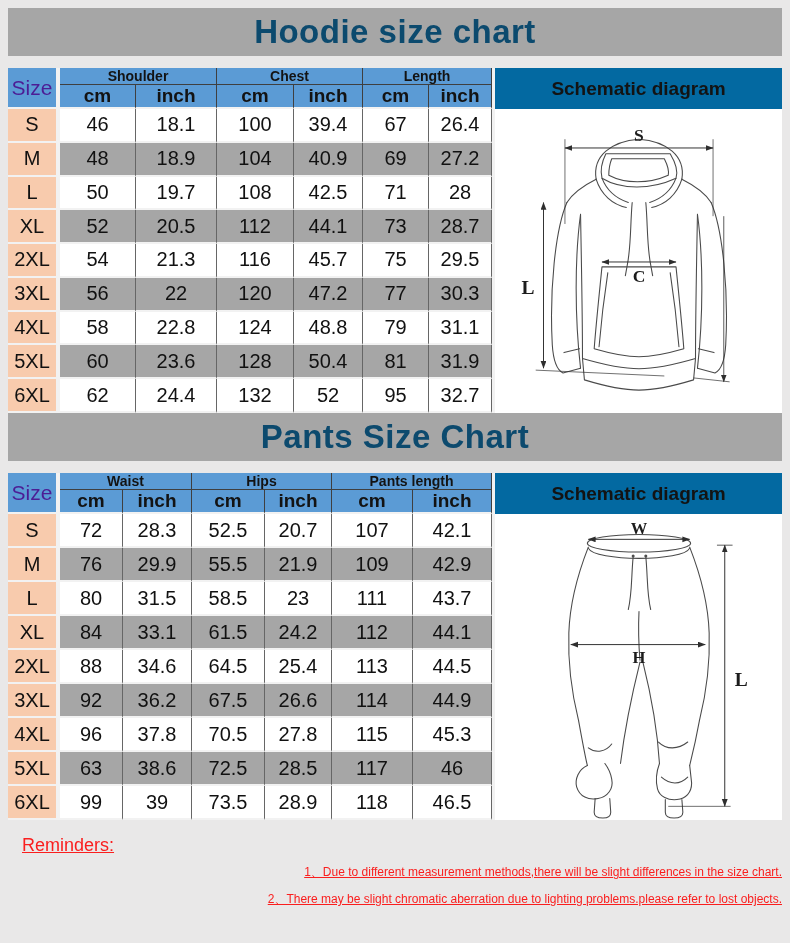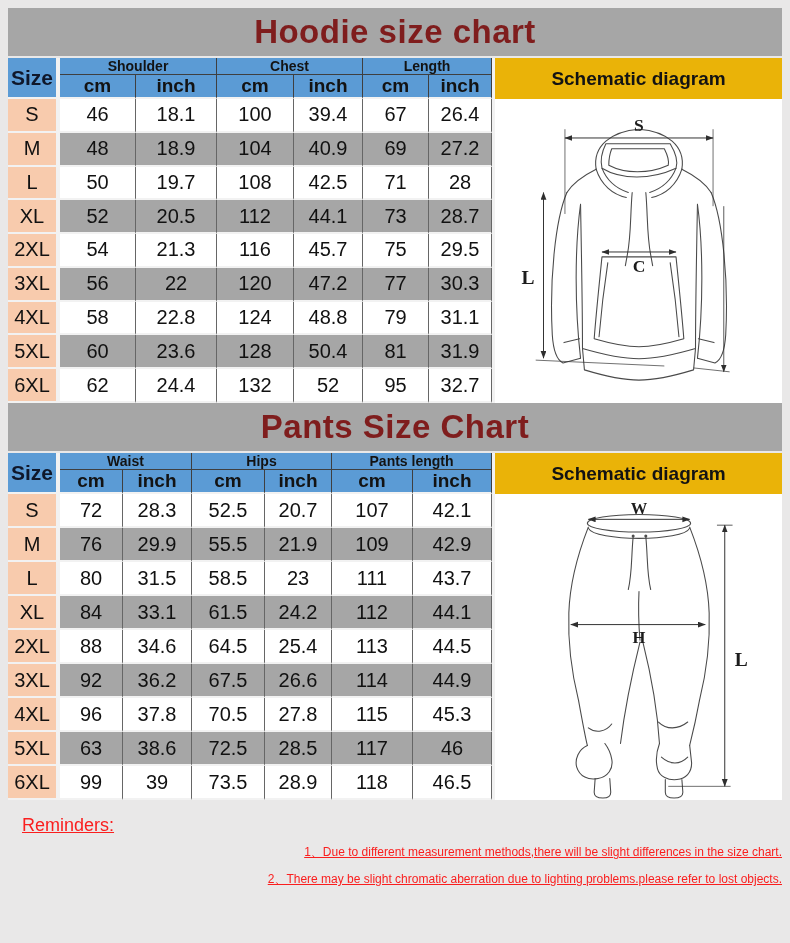--- a/index.html
+++ b/index.html
@@ -6,49 +6,49 @@
   html,body { margin:0; padding:0; }
   body {
     width: 790px; height: 943px; overflow: hidden;
     background: #e9e8e8;
     font-family: "Liberation Sans", sans-serif;
     color: #111;
   }
   .wrap { padding: 8px 8px 0 8px; }
 
   .title-bar {
-    height: 48px; margin-bottom: 2px;
+    height: 48px; margin-bottom: 12px;
     background: #a6a6a6;
     display: flex; align-items: center; justify-content: center;
-    font-size: 33px; font-weight: bold; color: #7f1d1d;
+    font-size: 33px; font-weight: bold; color: #0c4a6e;
     letter-spacing: 0.5px;
   }
 
   table.size-table {
     width: 774px;
     border-collapse: separate; border-spacing: 0;
     table-layout: fixed;
   }
   th, td { text-align: center; vertical-align: middle; padding: 0; }
 
   
   th.size-h {
-    background:#5b9bd5; font-size:21px; font-weight:bold; color:#0f172a;
+    background:#5b9bd5; font-size:21px; font-weight:normal; color:#4c1d95;
     border-right: 4px solid #f2f2f2; border-bottom: 2px solid #f2f2f2;
   }
   th.grp {
     background:#5b9bd5; height:14px; font-size:14px; font-weight:bold; color:#131313;
     border-bottom: 1px solid #3f3f3f; border-right: 1px solid #3f3f3f;
   }
   th.unit {
     background:#5b9bd5; height:23px; font-size:19px; font-weight:bold; color:#131313;
     border-right: 1px solid #3f3f3f; border-bottom: 2px solid #f2f2f2;
   }
   th.schem-h {
-    background:#eab308; font-size:19px; font-weight:bold; color:#131313;
+    background:#0369a1; font-size:19px; font-weight:bold; color:#131313;
     border-left: 3px solid #f2f2f2; border-bottom: 0;
   }
 
   
   td.size-cell {
     background:#f8cbad; height:33px; font-size:20px;
     border-right: 4px solid #f2f2f2; border-bottom: 2px solid #f2f2f2;
   }
   td.data {
     height:33px; font-size:20px;

